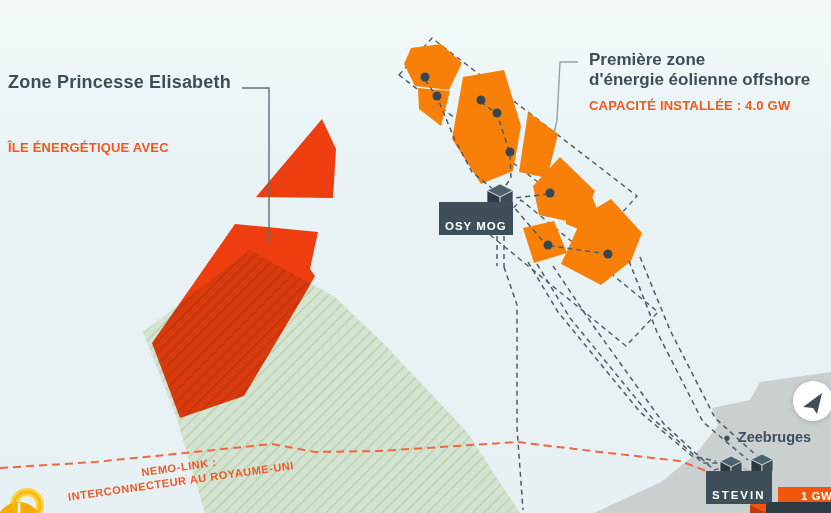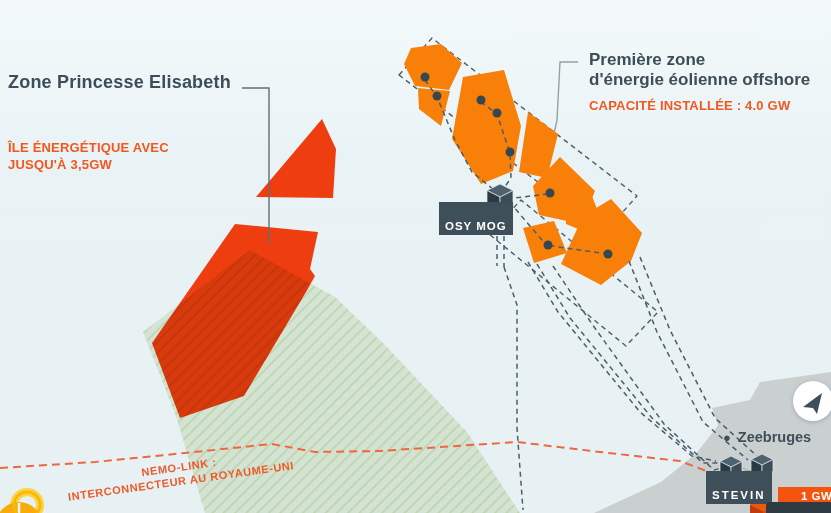--- a/index.html
+++ b/index.html
@@ -166,21 +166,20 @@
 
   <div class="nav-btn">
     <svg width="40" height="40" viewBox="0 0 40 40">
       <polygon points="29,12 10,26 20,27 24,33" fill="#3e4f5a"></polygon>
     </svg>
   </div>
 
   <div class="lbl title-left">Zone Princesse Elisabeth</div>
   <div class="lbl subtitle-left">
     <span>ÎLE ÉNERGÉTIQUE AVEC</span>
-    <span>JUSQU'À 3,5GW</span>
   </div>
 
   <div class="lbl title-right">
     <span>Première zone</span>
     <span>d'énergie éolienne offshore</span>
   </div>
   <div class="lbl cap-right">CAPACITÉ INSTALLÉE : 4.0 GW</div>
 
   <div class="lbl tag tag-dark osy">OSY MOG</div>
   <div class="lbl tag tag-dark stevin">STEVIN</div>

